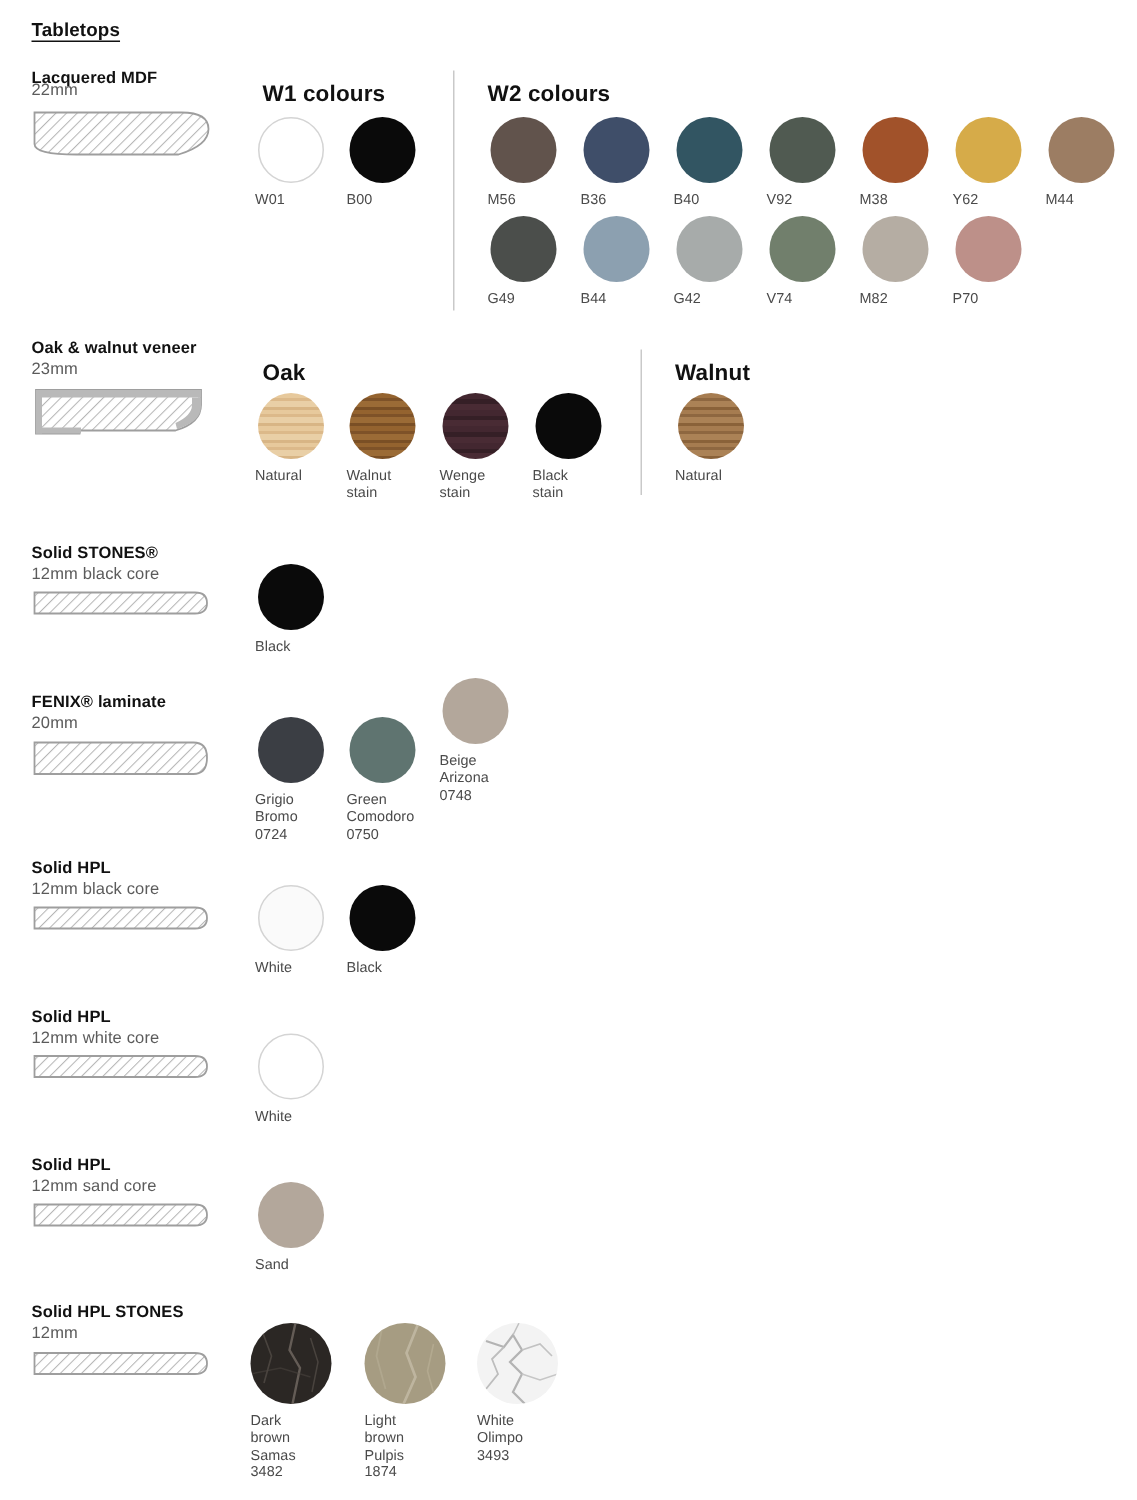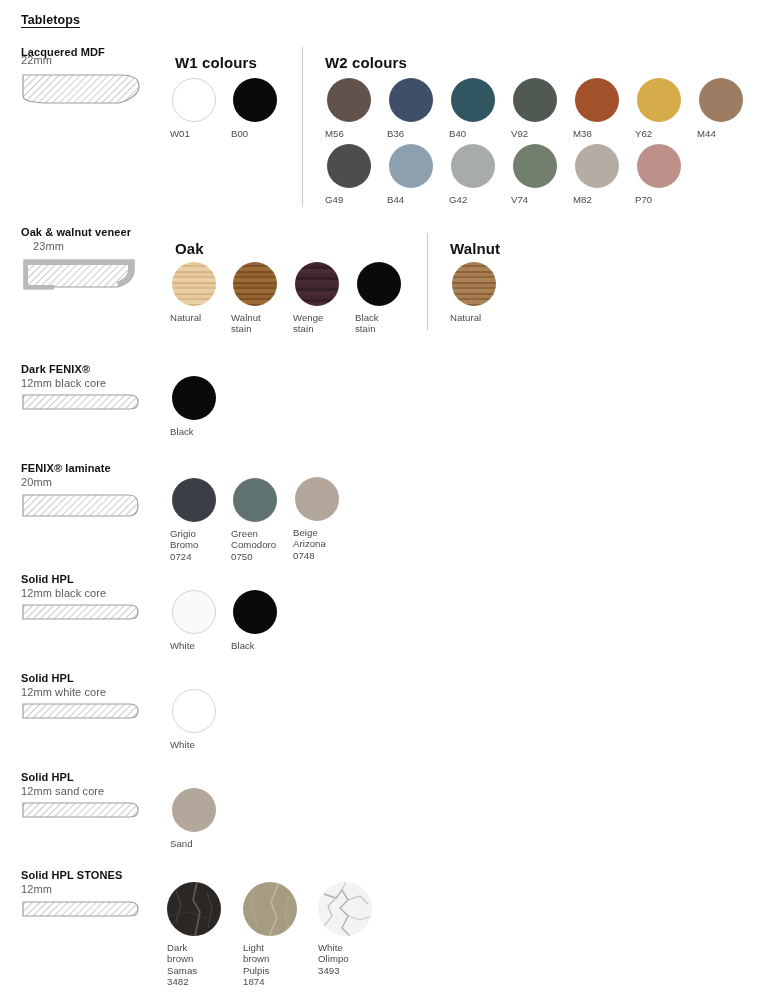--- a/index.html
+++ b/index.html
@@ -140,21 +140,21 @@
       <div class="cap">M82</div>
     </div>
     <div class="sw" style="left:635px;top:144px;">
       <span class="dot" style="background:#bd9089;"></span>
       <div class="cap">P70</div>
     </div>
   </div>
 
   <div class="section" style="top:0;">
     <div class="mat-label" style="top:226px;">Oak &amp; walnut veneer</div>
-    <div class="mat-sub" style="top:240px;margin-left:12px;">23mm</div>
+    <div class="mat-sub" style="top:240px;">23mm</div>
 
     <div class="profile" style="top:256px;">
       <svg width="120" height="45" viewBox="0 0 120 45">
         <defs>
           <pattern id="hatchB" width="5" height="5" patternTransform="rotate(45)" patternUnits="userSpaceOnUse">
             <line x1="0" y1="0" x2="0" y2="5" stroke="#b6b6b6" stroke-width="1.4"></line>
           </pattern>
         </defs>
         <path d="M3,4 L113,4 L113,14 Q113,26 96,31 L32,31 L32,33 L3,33 Z" fill="url(#hatchB)" stroke="#9e9e9e" stroke-width="1.2"></path>
         <path d="M3,4 L113,4 L113,9 L7,9 L7,33 L3,33 Z" fill="#b9b9b9"></path>
@@ -187,21 +187,21 @@
 stain</div>
     </div>
 
     <div class="sw" style="left:450px;top:262px;">
       <span class="dot" style="background:repeating-linear-gradient(180deg,#a67c50 0 3px,#8e6740 3px 5px,#ab8256 5px 9px,#8a6239 9px 11px);"></span>
       <div class="cap">Natural</div>
     </div>
   </div>
 
   <div class="section" style="top:0;">
-    <div class="mat-label" style="top:363px;">Dark FENIX®</div>
+    <div class="mat-label" style="top:363px;">Solid STONES®</div>
     <div class="mat-sub" style="top:377px;">12mm black core</div>
 
     <div class="profile" style="top:392px;">
       <svg width="120" height="22" viewBox="0 0 120 22">
         <defs>
           <pattern id="hatchC" width="5" height="5" patternTransform="rotate(45)" patternUnits="userSpaceOnUse">
             <line x1="0" y1="0" x2="0" y2="5" stroke="#b6b6b6" stroke-width="1.4"></line>
           </pattern>
         </defs>
         <path d="M2,3 L109,3 Q117,3 117,10 Q117,17 109,17 L2,17 Z" fill="url(#hatchC)" stroke="#9e9e9e" stroke-width="1.2"></path>
@@ -234,21 +234,21 @@
       <div class="cap">Grigio
 Bromo
 0724</div>
     </div>
     <div class="sw" style="left:231px;top:478px;">
       <span class="dot" style="background:#5f7470;"></span>
       <div class="cap">Green
 Comodoro
 0750</div>
     </div>
-    <div class="sw" style="left:293px;top:477px;">
+    <div class="sw" style="left:293px;top:452px;">
       <span class="dot" style="background:#b3a79b;"></span>
       <div class="cap">Beige
 Arizona
 0748</div>
     </div>
   </div>
 
   <div class="section" style="top:0;">
     <div class="mat-label" style="top:573px;">Solid HPL</div>
     <div class="mat-sub" style="top:587px;">12mm black core</div>

